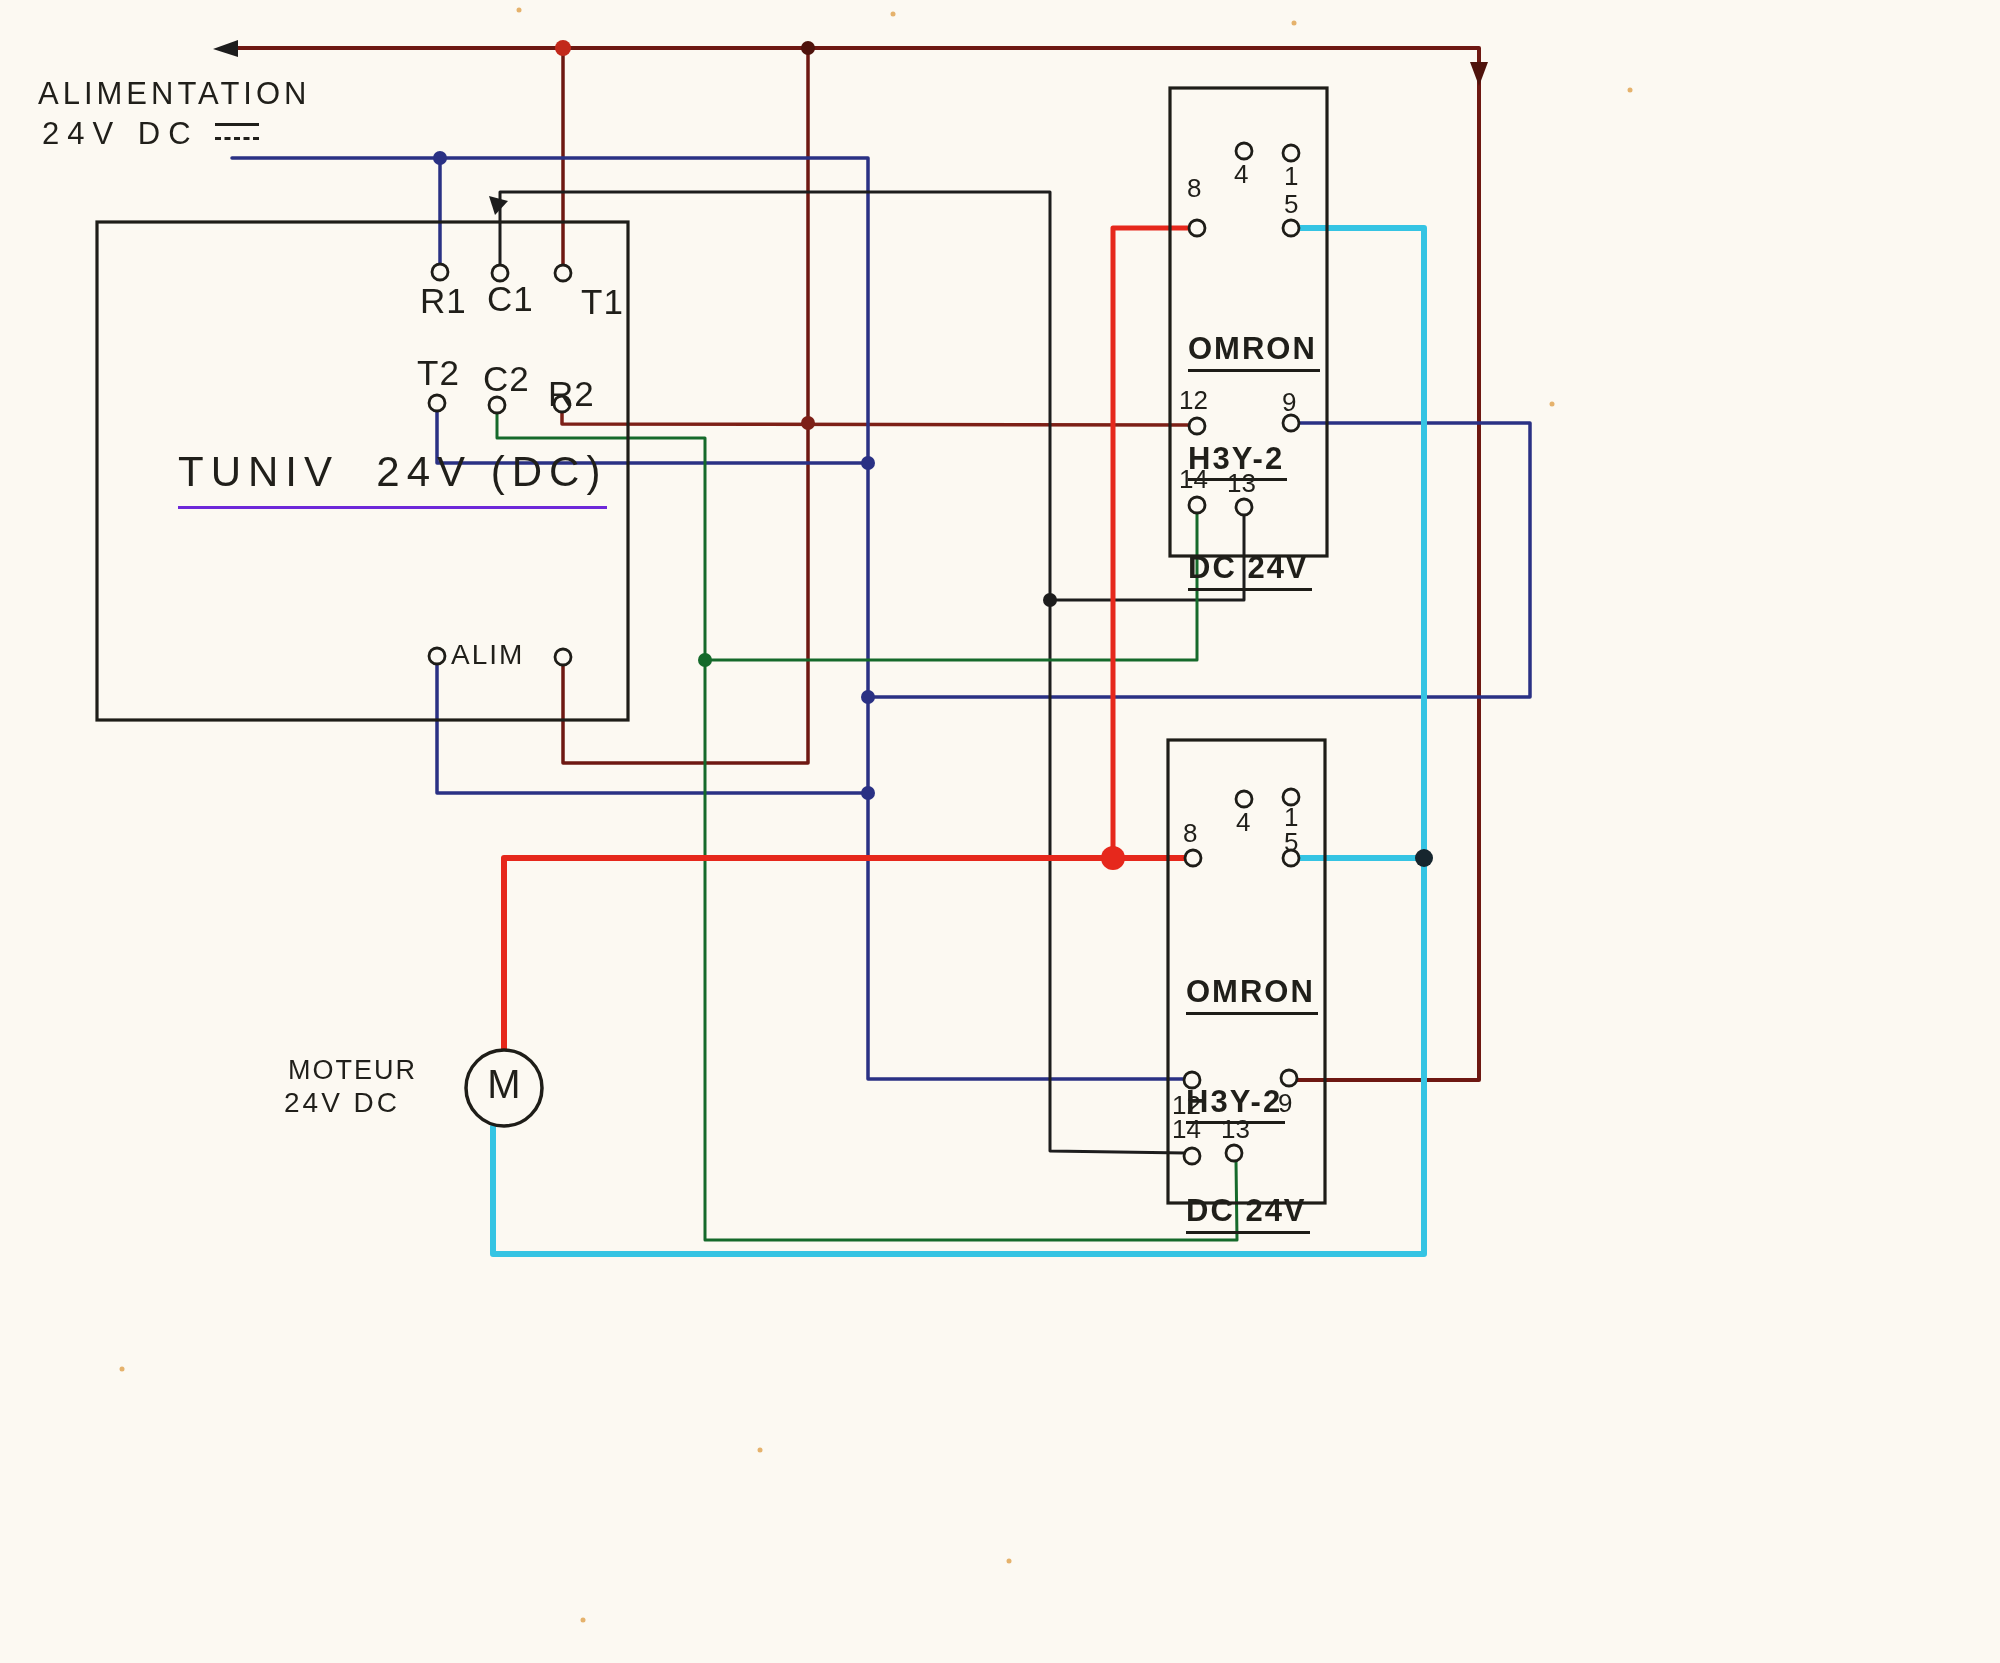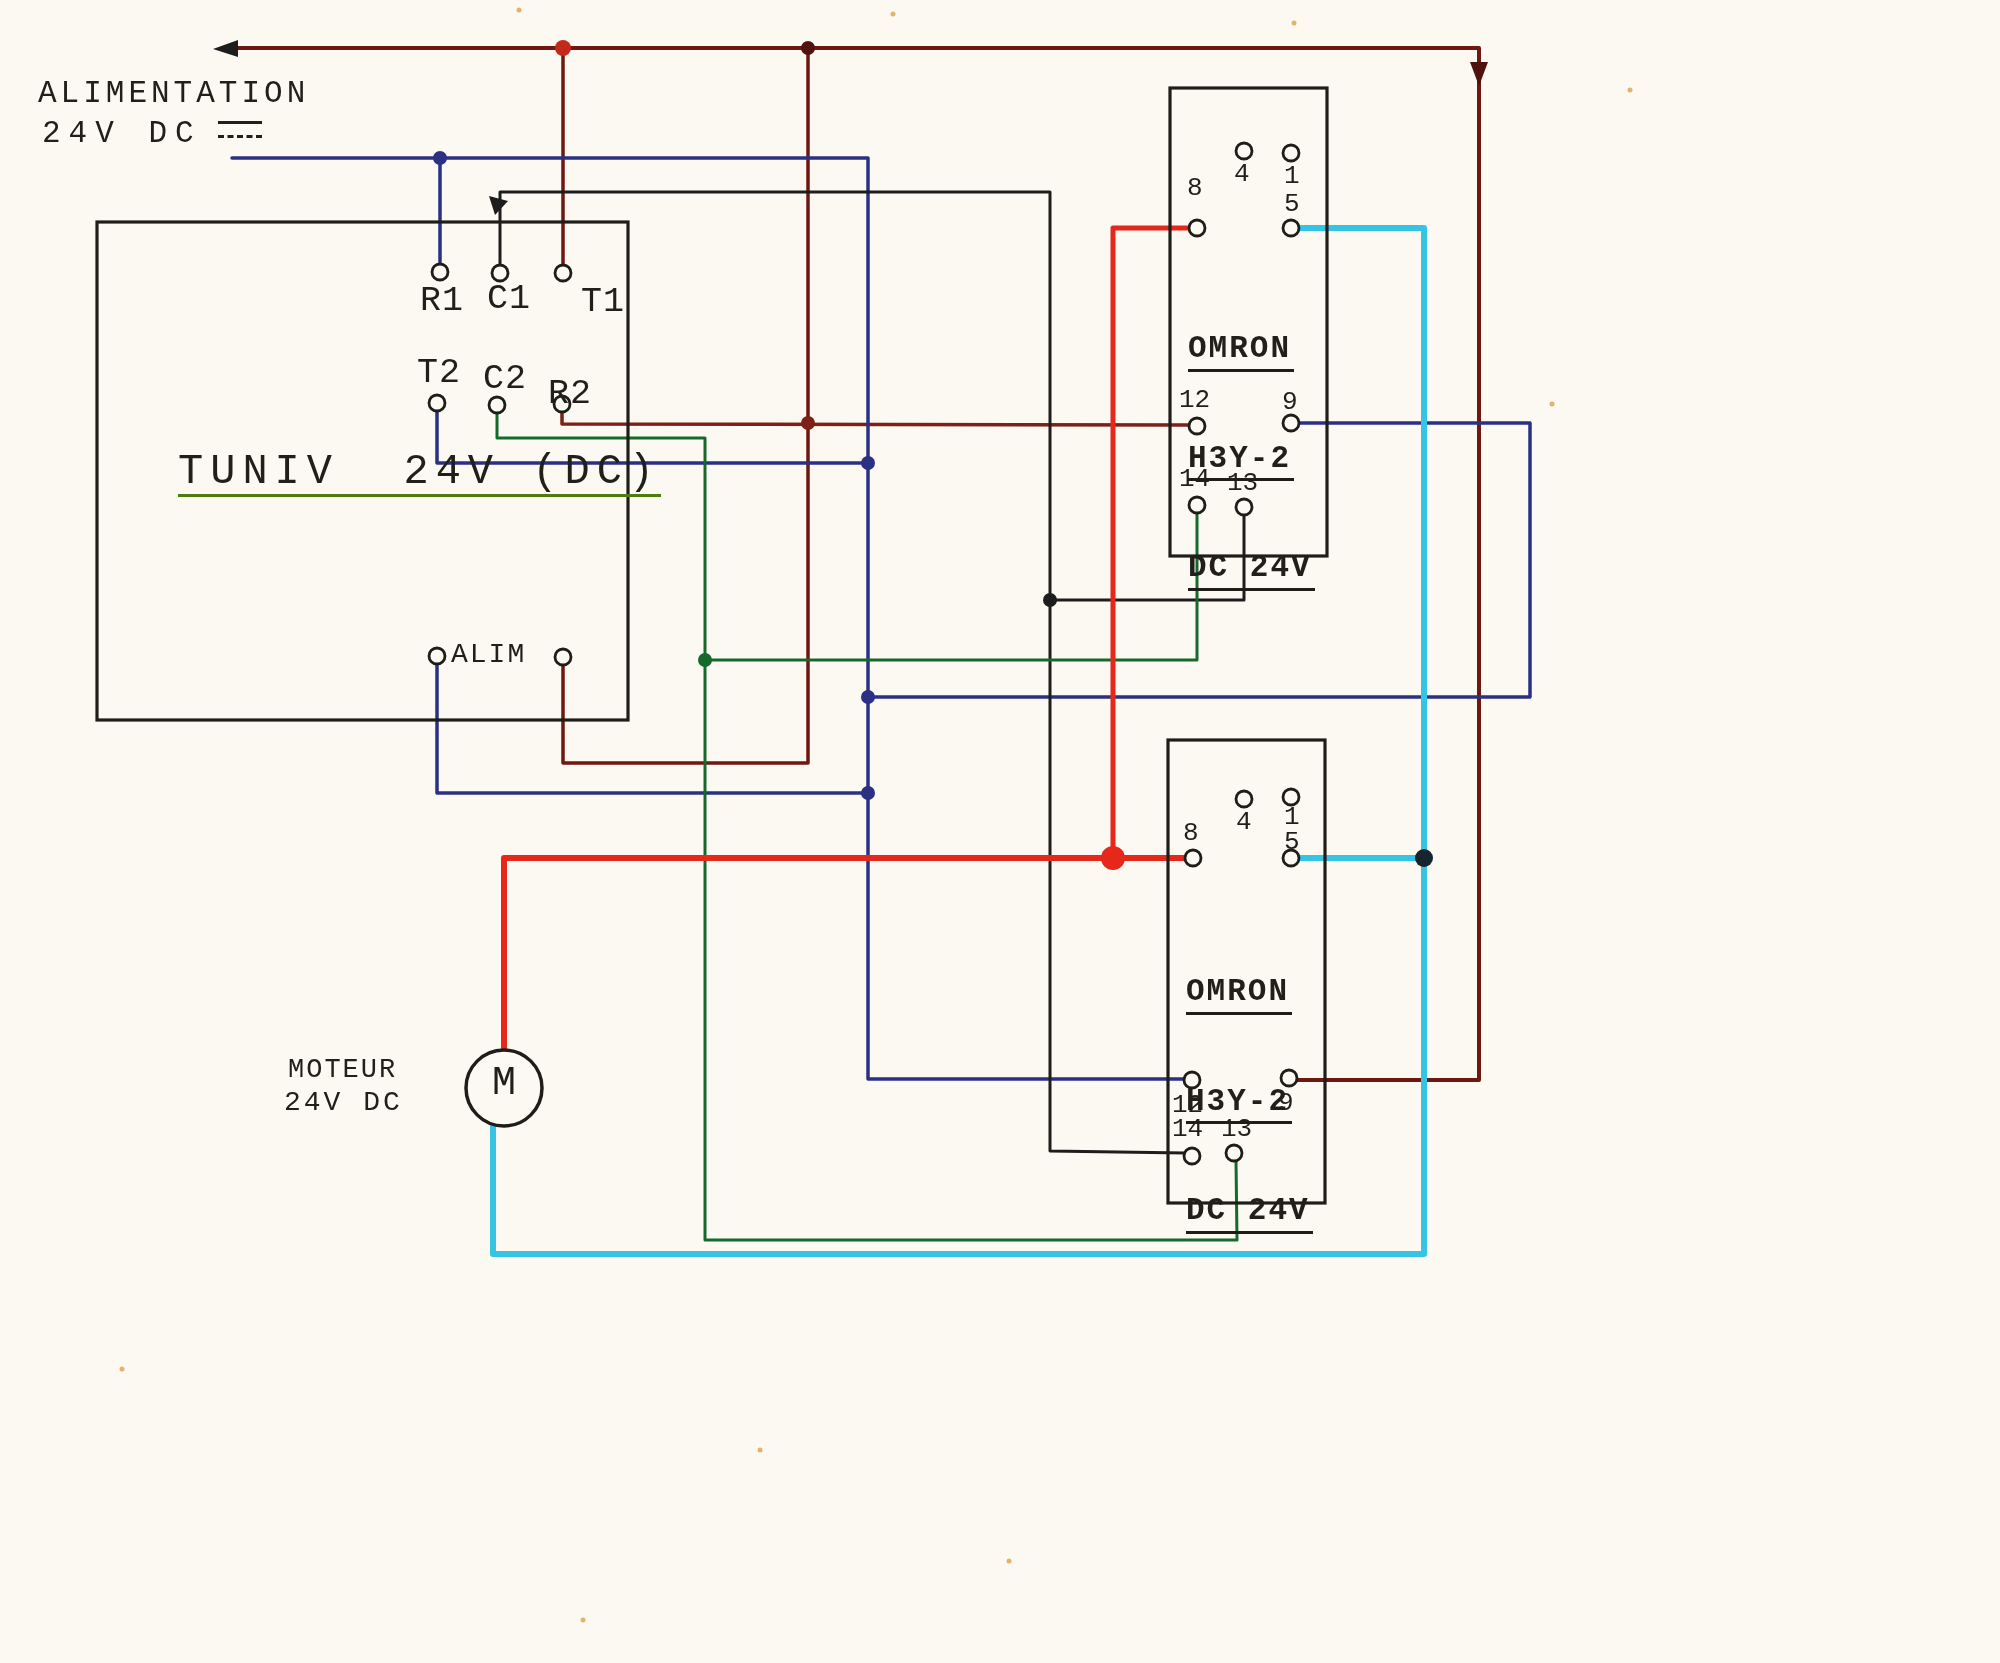--- a/index.html
+++ b/index.html
@@ -1,21 +1,21 @@
 <!DOCTYPE html>
 <html><head>
 <meta charset="utf-8">
 <style>
   html,body{margin:0;padding:0;background:#fcf9f2;}
   .page{position:relative;width:1740px;height:1663px;background:#fcf9f2;overflow:hidden;
-        font-family:Liberation Mono, monospace;color:#201f1a;}
+        font-family:Liberation Sans, sans-serif;color:#201f1a;}
   #wiring-svg{position:absolute;left:0;top:0;width:2000px;height:1663px;}
   .lbl{position:absolute;white-space:pre;color:#201f1a;line-height:1.05;}
   .u{display:table;border-bottom:3px solid #1e1d18;padding:0 3px 3px 0;margin-bottom:6px;margin-left:8px;}
-  .title-u{border-bottom:3px solid #4d7c0f;padding-bottom:0;}
+  .title-u{border-bottom:3px solid #6d28d9;padding-bottom:12px;}
   .dc-symbol{display:inline-block;width:44px;height:11px;border-top:3px solid #201f1a;
              border-bottom:3px dashed #201f1a;margin-left:16px;vertical-align:4px;}
   .pin{font-size:26px;}
   .term{font-size:35px;letter-spacing:1px;}
   .relay-text{font-size:31px;font-weight:bold;letter-spacing:2px;}
 </style>
 </head>
 <body>
 
 <div class="page">

